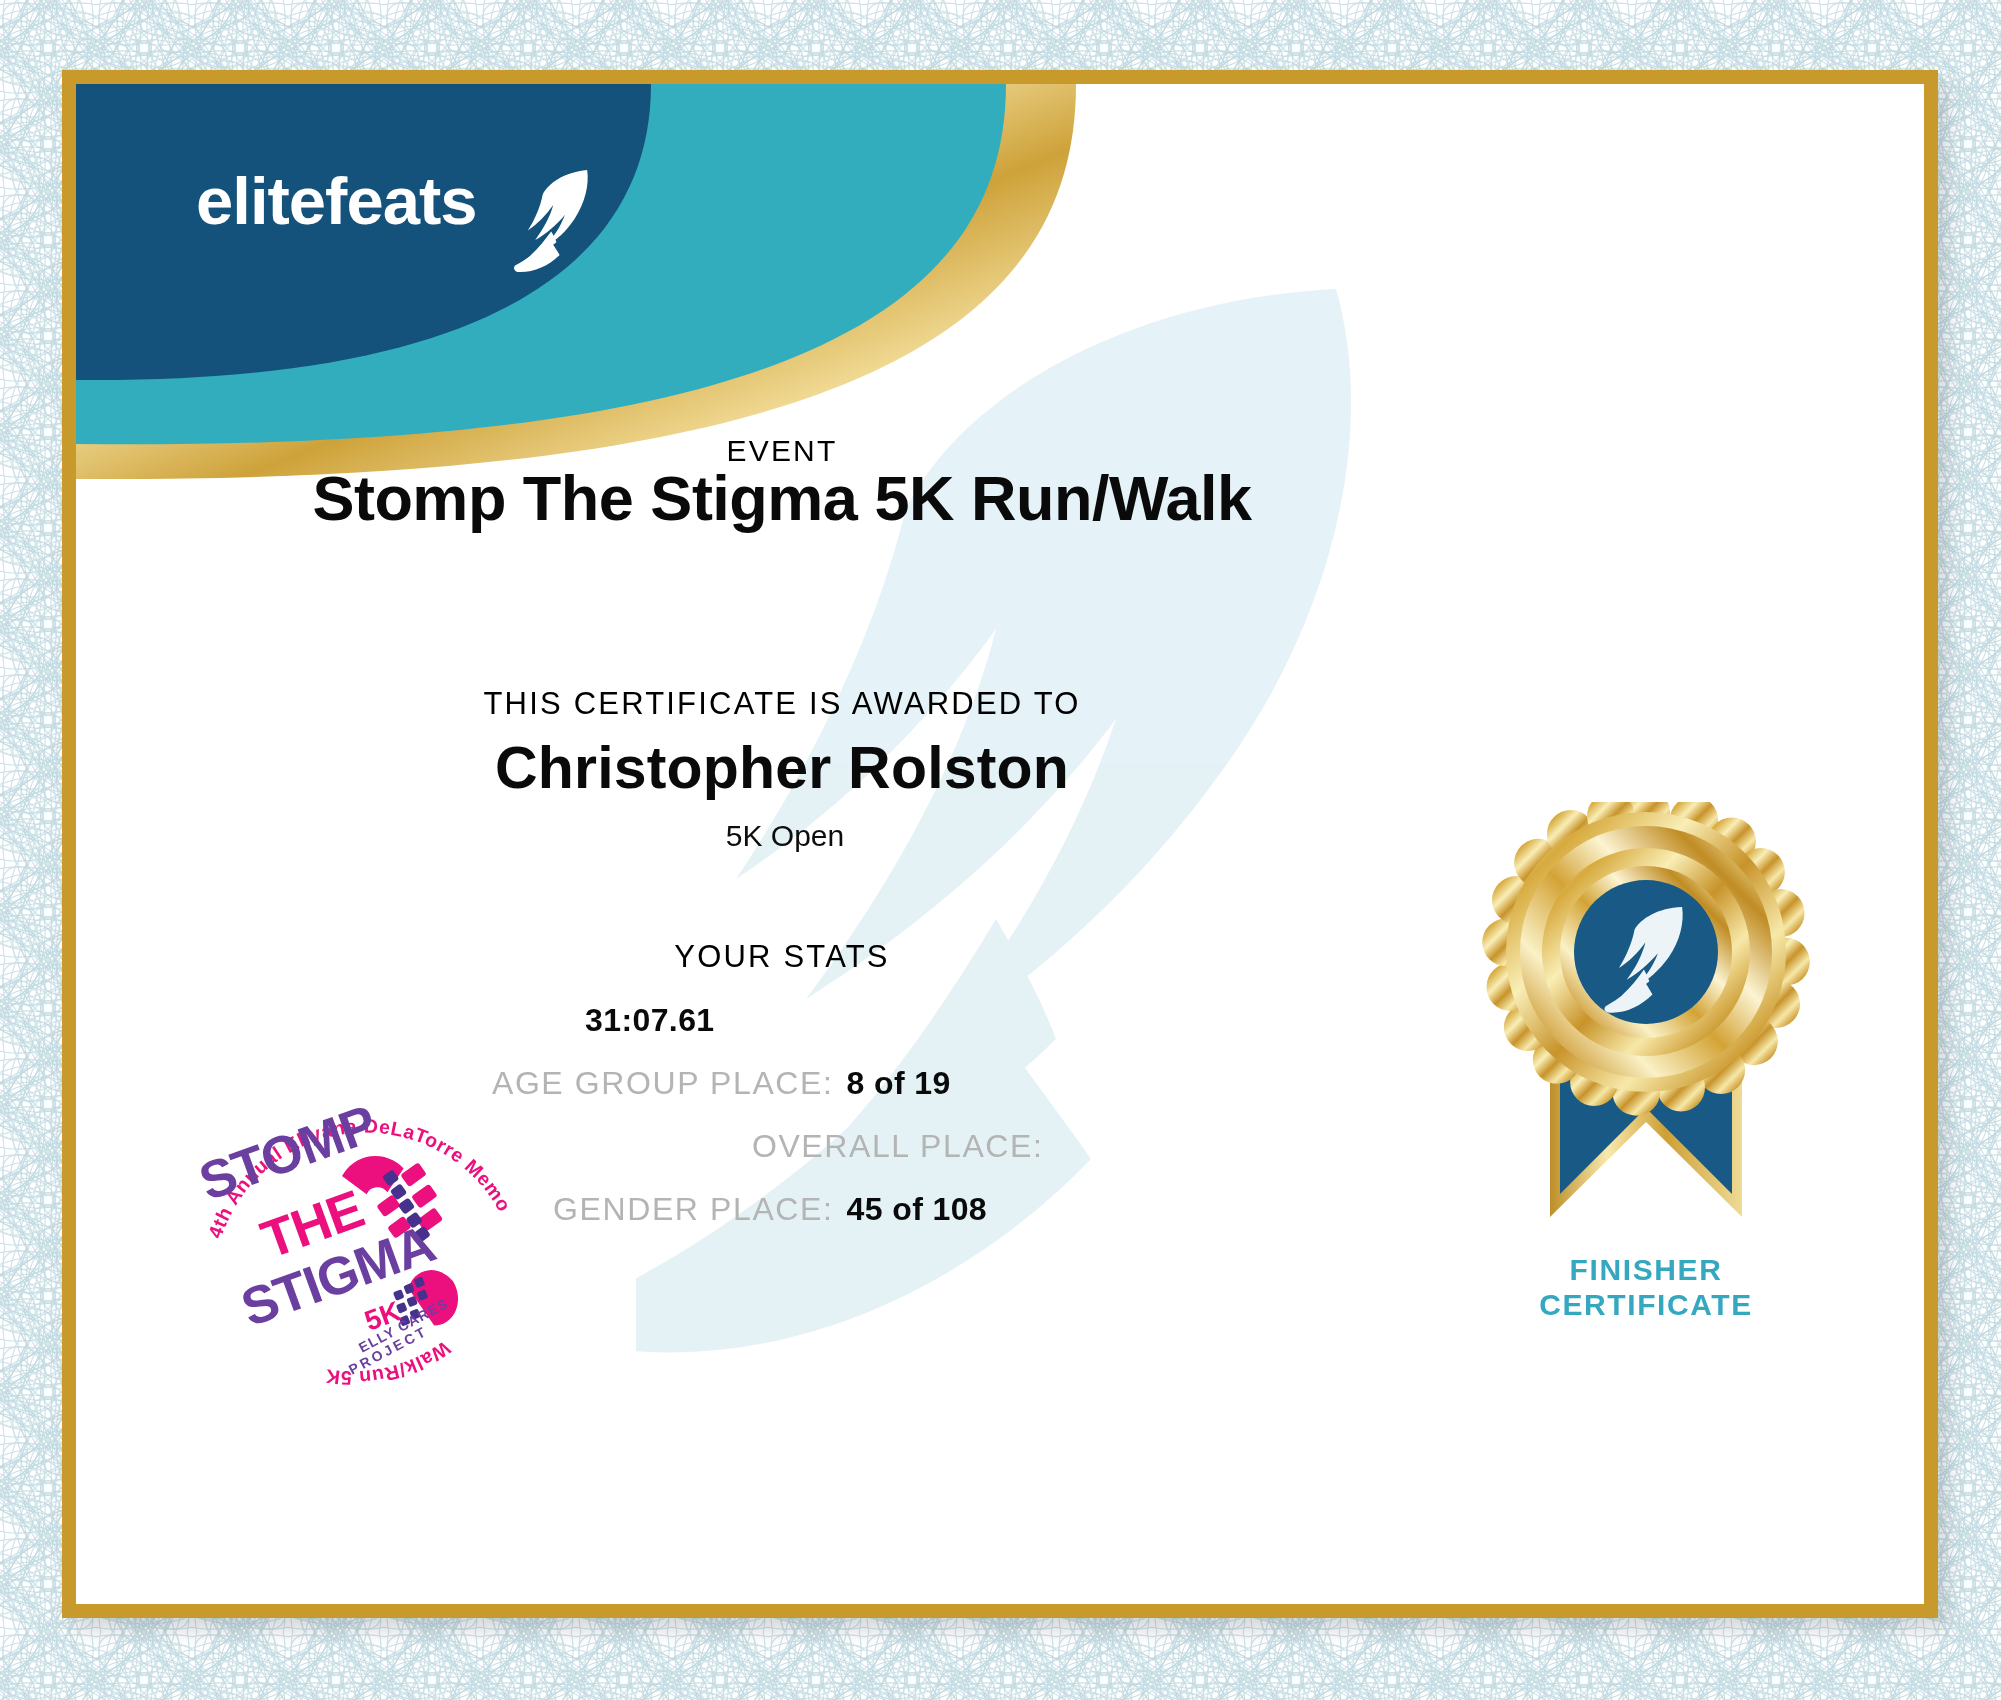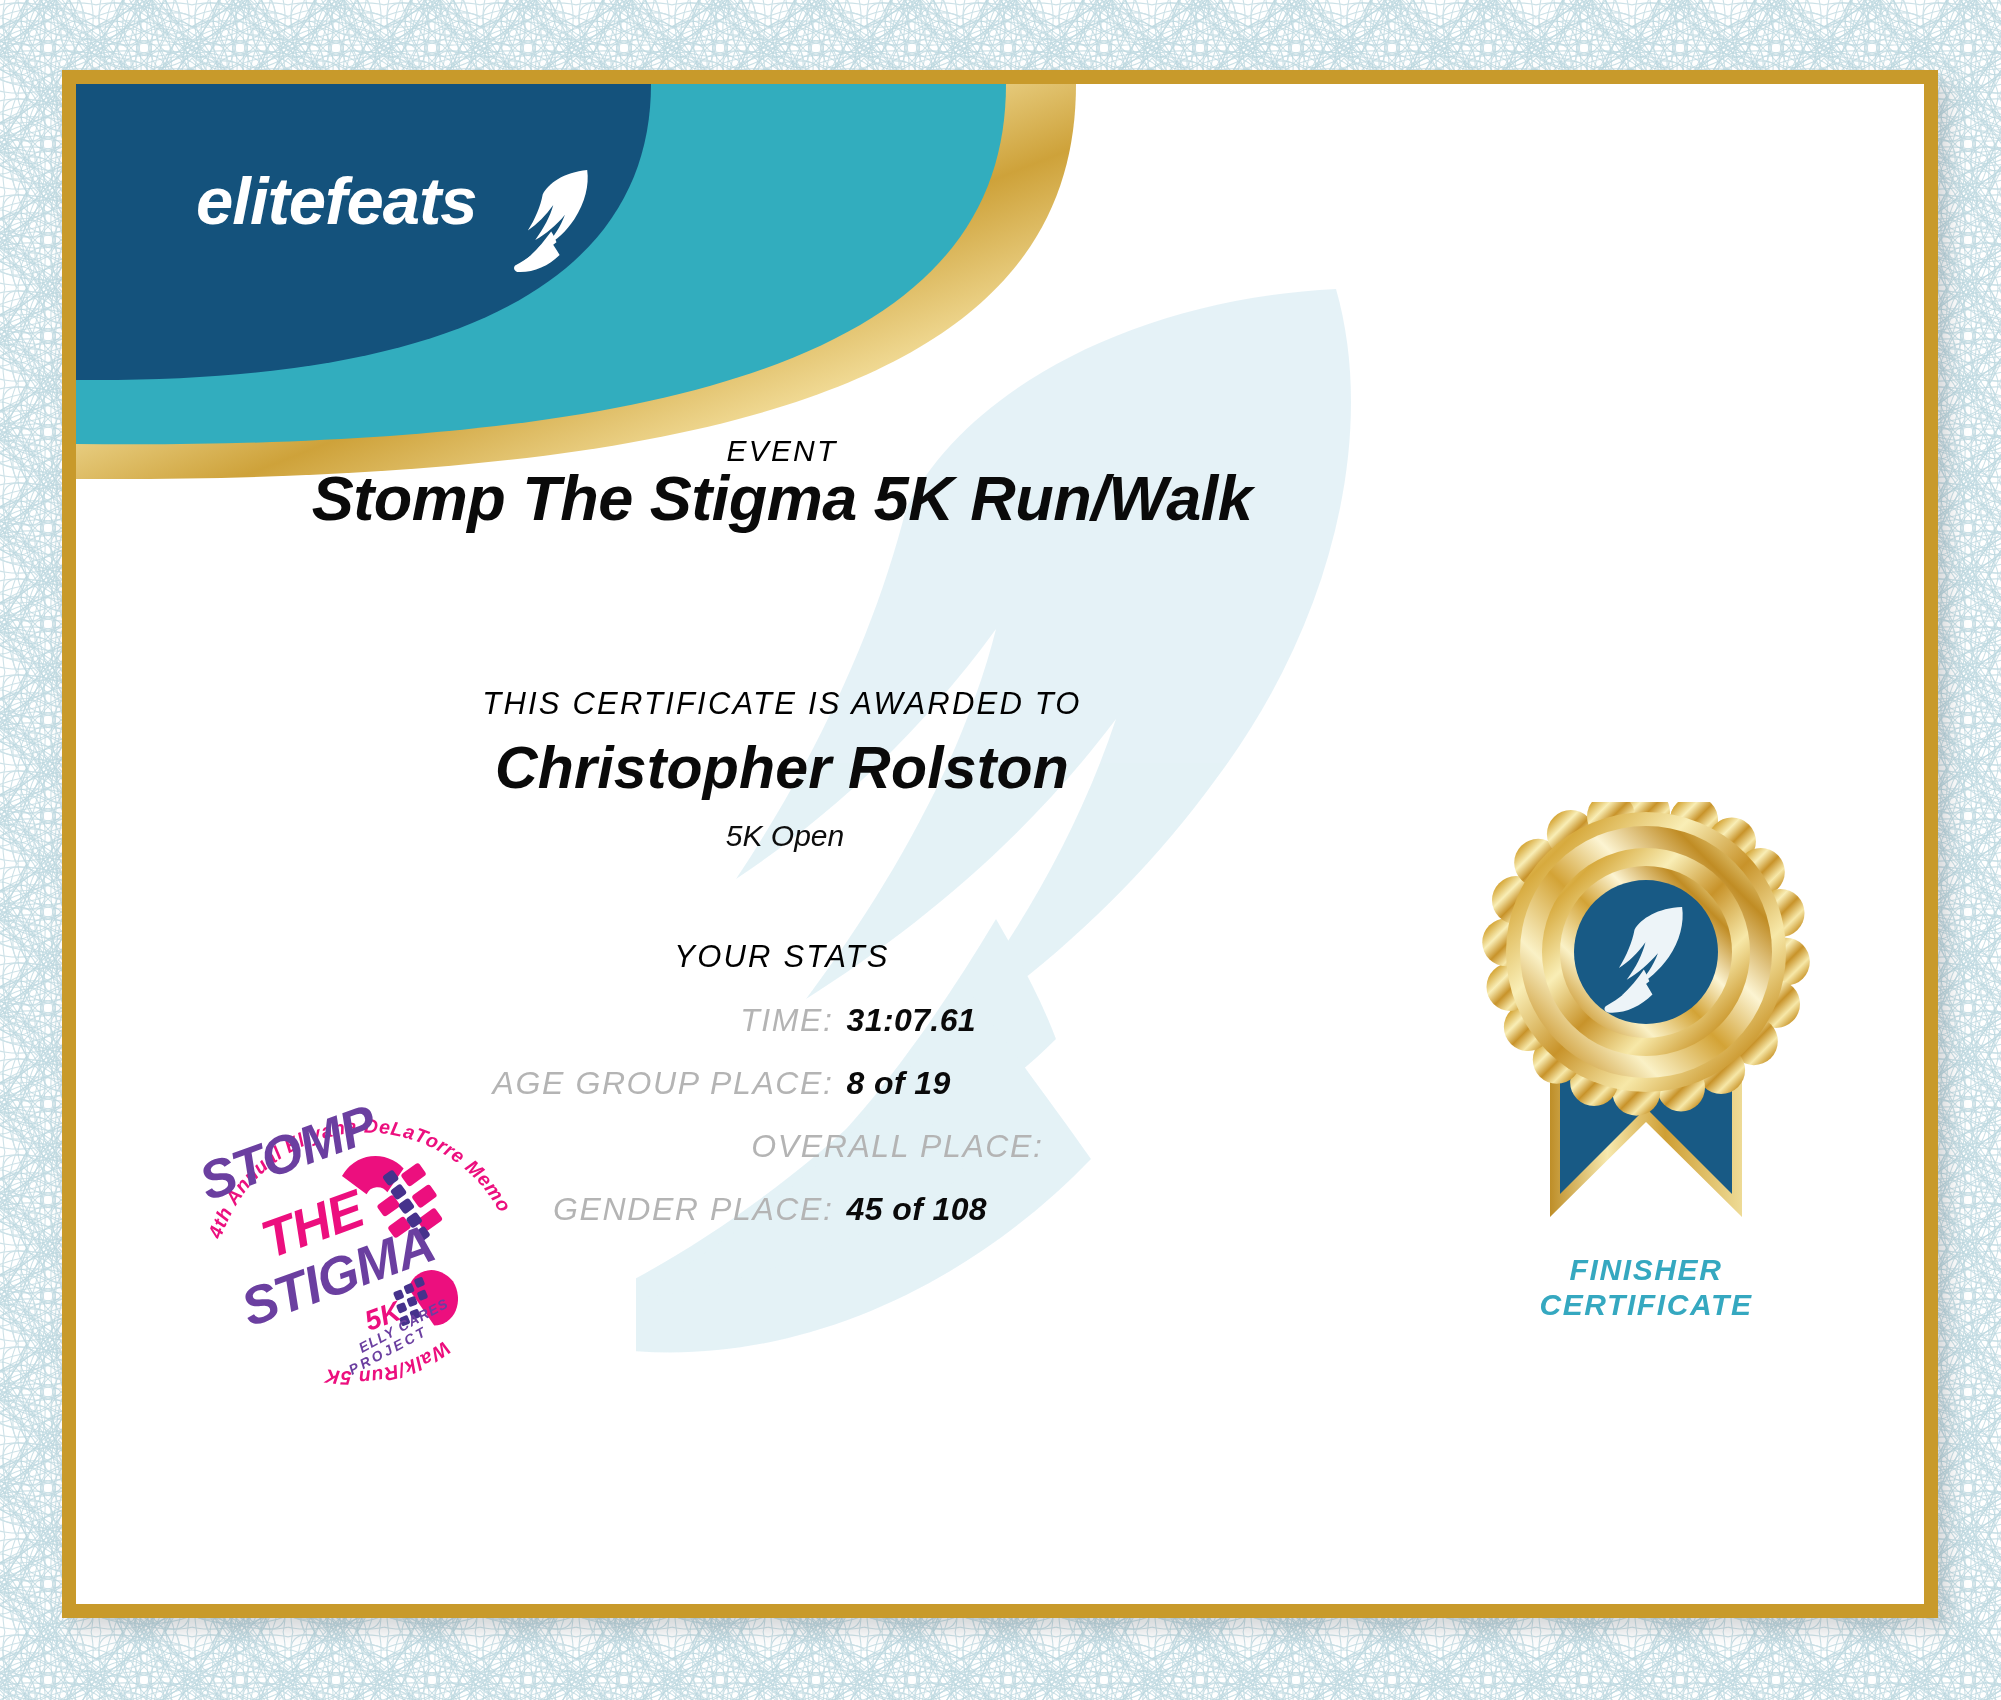--- a/index.html
+++ b/index.html
@@ -11,21 +11,20 @@
     font-family: "Liberation Sans", sans-serif;
     background: #ffffff;
   }
 
   
   #page {
     position: relative;
     width: 2001px;
     height: 1700px;
     background: #ffffff;
-    font-style: italic;
   }
 
   #guilloche {
     position: absolute;
     inset: 0;
     width: 2001px;
     height: 1700px;
     pointer-events: none;
   }
 
@@ -306,21 +305,20 @@
         <div class="center-col label-muted" id="awarded-label">THIS CERTIFICATE IS AWARDED TO</div>
 
         <div class="center-col" id="recipient-name">Christopher Rolston</div>
 
         <div class="center-col" id="division">5K Open</div>
 
         <div class="center-col label-muted" id="stats-label">YOUR STATS</div>
 
         <div id="stats">
           <div class="stat-row">
-            <span class="stat-label">TIME:</span>
             <span class="stat-value">31:07.61</span>
           </div>
           <div class="stat-row">
             <span class="stat-label">AGE GROUP PLACE:</span>
             <span class="stat-value">8 of 19</span>
           </div>
           <div class="stat-row">
             <span class="stat-label">OVERALL PLACE:</span>
           </div>
           <div class="stat-row">

